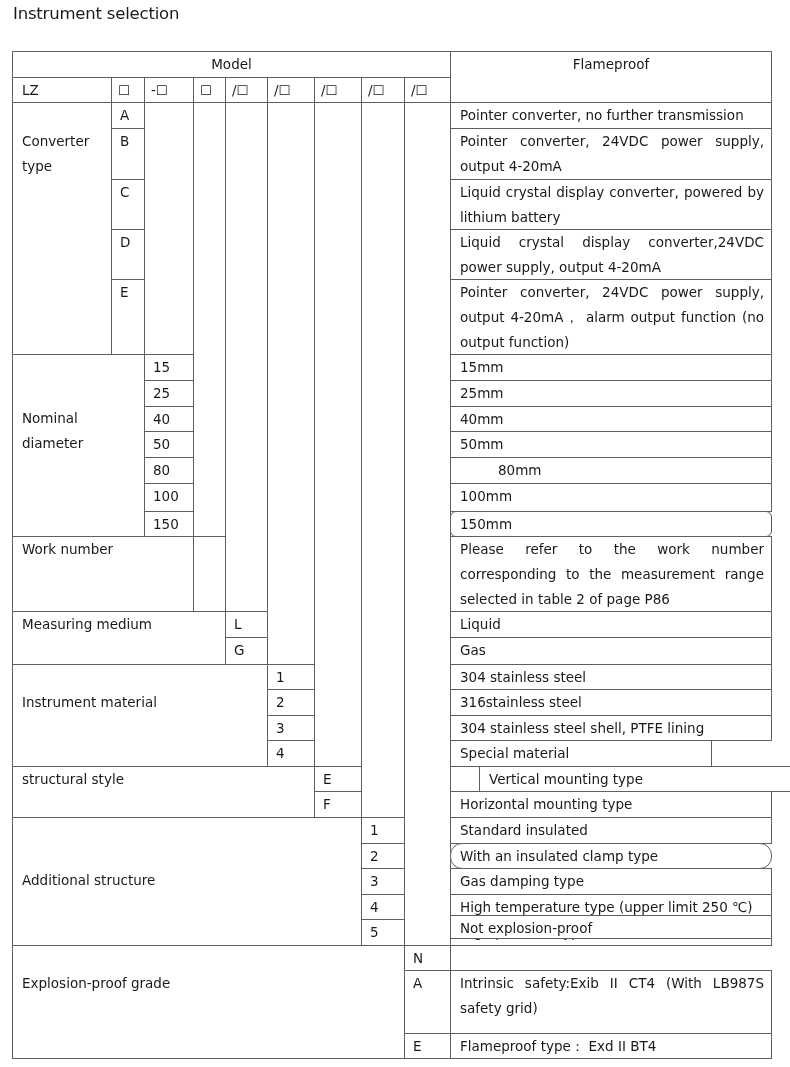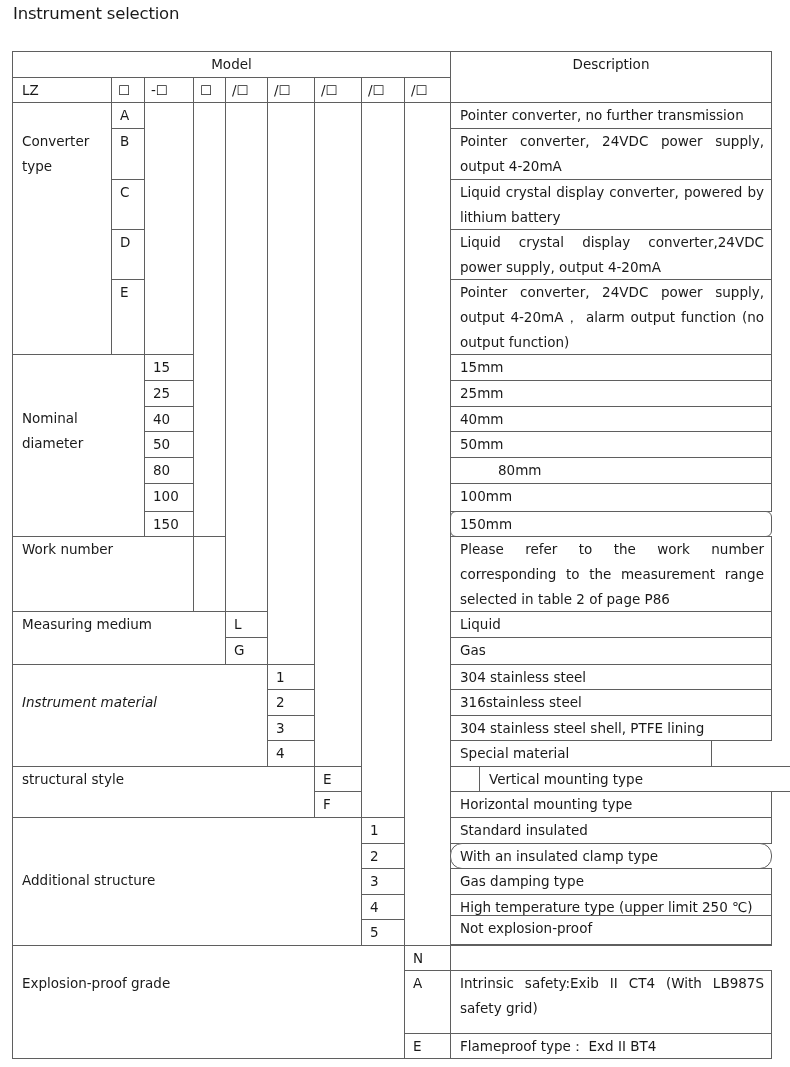--- a/index.html
+++ b/index.html
@@ -14,21 +14,21 @@
   .code { padding-left: 8px; }
   .tiny { padding-left: 6px; }
 </style>
 </head>
 <body>
 
 <div class="title">Instrument selection</div>
 
 <div id="table">
     <div class="cell center" style="left: 13px; top: 52px; width: 439px; height: 27px;">Model</div>
-    <div class="cell center" style="left: 451px; top: 52px; width: 322px; height: 52px;">Description</div>
+    <div class="cell center" style="left: 451px; top: 52px; width: 322px; height: 52px;">Flameproof</div>
     <div class="cell " style="left: 13px; top: 78px; width: 100px; height: 26px;">LZ</div>
     <div class="cell tiny" style="left: 112px; top: 78px; width: 34px; height: 26px;">☐</div>
     <div class="cell tiny" style="left: 145px; top: 78px; width: 50px; height: 26px;">-☐</div>
     <div class="cell tiny" style="left: 194px; top: 78px; width: 33px; height: 26px;">☐</div>
     <div class="cell tiny" style="left: 226px; top: 78px; width: 43px; height: 26px;">/☐</div>
     <div class="cell tiny" style="left: 268px; top: 78px; width: 48px; height: 26px;">/☐</div>
     <div class="cell tiny" style="left: 315px; top: 78px; width: 48px; height: 26px;">/☐</div>
     <div class="cell tiny" style="left: 362px; top: 78px; width: 44px; height: 26px;">/☐</div>
     <div class="cell tiny" style="left: 405px; top: 78px; width: 47px; height: 26px;">/☐</div>
     <div class="cell " style="left: 145px; top: 103px; width: 50px; height: 253px;"></div>
@@ -65,21 +65,21 @@
     <div class="cell code" style="left: 145px; top: 512px; width: 50px; height: 26px;">150</div>
     <div class="cell desc" style="left: 451px; top: 512px; width: 322px; height: 26px; border-radius: 6px;">150mm</div>
     <div class="cell " style="left: 13px; top: 537px; width: 182px; height: 76px;">Work number</div>
     <div class="cell " style="left: 194px; top: 537px; width: 33px; height: 76px;"></div>
     <div class="cell desc" style="left: 451px; top: 537px; width: 322px; height: 76px;">Please refer to the work number corresponding to the measurement range selected in table 2 of page P86</div>
     <div class="cell " style="left: 13px; top: 612px; width: 214px; height: 54px; padding-top: 0px;">Measuring medium</div>
     <div class="cell code" style="left: 226px; top: 612px; width: 43px; height: 27px;">L</div>
     <div class="cell desc" style="left: 451px; top: 612px; width: 322px; height: 27px;">Liquid</div>
     <div class="cell code" style="left: 226px; top: 638px; width: 43px; height: 28px;">G</div>
     <div class="cell desc" style="left: 451px; top: 638px; width: 322px; height: 28px;">Gas</div>
-    <div class="cell " style="left: 13px; top: 665px; width: 256px; height: 103px; padding-top: 25px; font-style: italic;">Instrument material</div>
+    <div class="cell " style="left: 13px; top: 665px; width: 256px; height: 103px; padding-top: 25px;">Instrument material</div>
     <div class="cell code" style="left: 268px; top: 665px; width: 48px; height: 26px;">1</div>
     <div class="cell desc" style="left: 451px; top: 665px; width: 322px; height: 26px;">304 stainless steel</div>
     <div class="cell code" style="left: 268px; top: 690px; width: 48px; height: 27px;">2</div>
     <div class="cell desc" style="left: 451px; top: 690px; width: 322px; height: 27px;">316stainless steel</div>
     <div class="cell code" style="left: 268px; top: 716px; width: 48px; height: 26px;">3</div>
     <div class="cell desc" style="left: 451px; top: 716px; width: 322px; height: 26px;">304 stainless steel shell, PTFE lining</div>
     <div class="cell code" style="left: 268px; top: 741px; width: 48px; height: 27px;">4</div>
     <div class="cell desc" style="left: 451px; top: 741px; width: 262px; height: 27px;">Special material</div>
     <div class="cell " style="left: 13px; top: 767px; width: 303px; height: 52px; padding-top: 0px;">structural style</div>
     <div class="cell code" style="left: 315px; top: 767px; width: 48px; height: 26px;">E</div>
@@ -92,18 +92,18 @@
     <div class="cell code" style="left: 362px; top: 844px; width: 44px; height: 26px;">2</div>
     <div class="cell desc" style="left: 451px; top: 844px; width: 322px; height: 26px; border-radius: 12px;">With an insulated clamp type</div>
     <div class="cell code" style="left: 362px; top: 869px; width: 44px; height: 27px;">3</div>
     <div class="cell desc" style="left: 451px; top: 869px; width: 322px; height: 27px;">Gas damping type</div>
     <div class="cell code" style="left: 362px; top: 895px; width: 44px; height: 26px;">4</div>
     <div class="cell desc" style="left: 451px; top: 895px; width: 322px; height: 26px;">High temperature type (upper limit 250 ℃)</div>
     <div class="cell code" style="left: 362px; top: 920px; width: 44px; height: 27px;">5</div>
     <div class="cell desc" style="left: 451px; top: 920px; width: 322px; height: 27px;">High pressure type</div>
     <div class="cell " style="left: 13px; top: 946px; width: 393px; height: 114px; padding-top: 25px;">Explosion-proof grade</div>
     <div class="cell code" style="left: 405px; top: 946px; width: 47px; height: 26px;">N</div>
-    <div class="cell desc" style="left: 451px; top: 916px; width: 322px; height: 30px;">Not explosion-proof</div>
+    <div class="cell desc" style="left: 451px; top: 916px; width: 322px; height: 24px;">Not explosion-proof</div>
     <div class="cell code" style="left: 405px; top: 971px; width: 47px; height: 64px;">A</div>
     <div class="cell desc" style="left: 451px; top: 971px; width: 322px; height: 64px;">Intrinsic safety:Exib II CT4 (With LB987S safety grid)</div>
     <div class="cell code" style="left: 405px; top: 1034px; width: 47px; height: 26px;">E</div>
     <div class="cell desc" style="left: 451px; top: 1034px; width: 322px; height: 26px;">Flameproof type： Exd II BT4</div>
   </div>
 
 </body></html>

